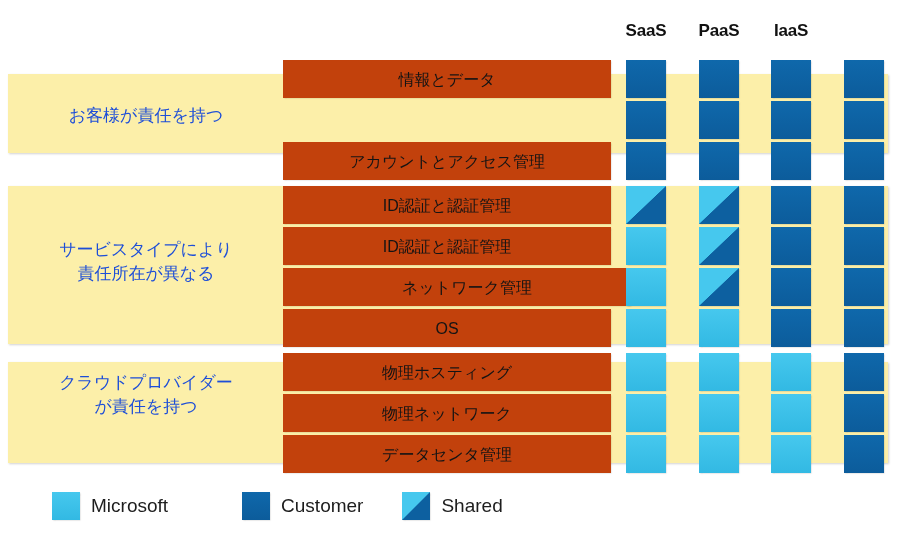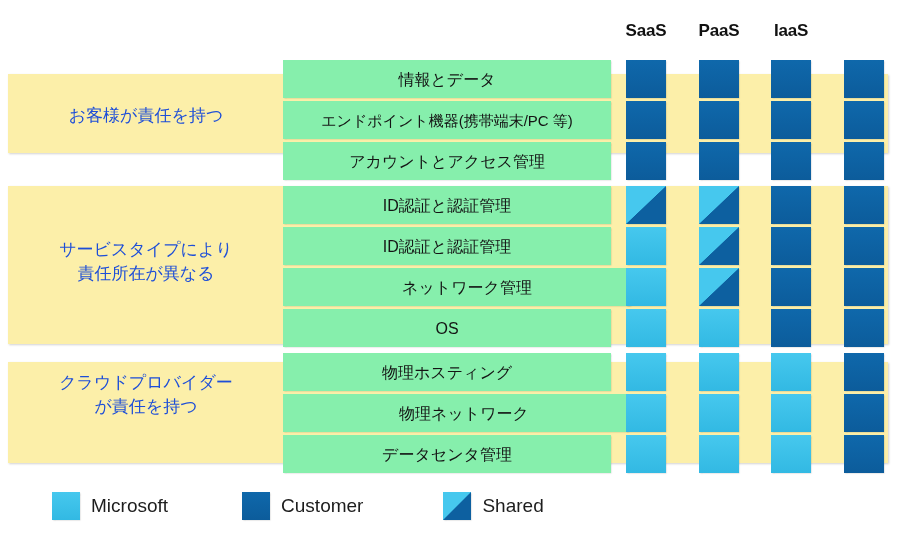--- a/index.html
+++ b/index.html
@@ -56,21 +56,21 @@
     color: #1d4ed8;
   }
   .group-label .line { display: block; }
 
   
   .row-bar {
     position: absolute;
     left: 283px;
     width: 328px;
     height: 38px;
-    background: #86efac;
+    background: #c2410c;
     box-shadow: 0.5px 0.5px 1.5px rgba(0,0,0,0.22);
     display: flex;
     align-items: center;
     justify-content: center;
   }
   .row-bar .row-text {
     font-size: 16px;
     line-height: 19px;
     color: #141414;
     white-space: nowrap;
@@ -159,23 +159,20 @@
       <span class="line">クラウドプロバイダー</span>
       <span class="line">が責任を持つ</span>
     </div>
     <div class="row-bar" style="top: 60px;">
       <span class="row-text">情報とデータ</span>
     </div>
     <div class="cell customer" style="left: 626px; top: 60px;"></div>
     <div class="cell customer" style="left: 699px; top: 60px;"></div>
     <div class="cell customer" style="left: 771px; top: 60px;"></div>
     <div class="cell customer" style="left: 844px; top: 60px;"></div>
-    <div class="row-bar small" style="top: 101px;">
-      <span class="row-text">エンドポイント機器(携帯端末/PC 等)</span>
-    </div>
     <div class="cell customer" style="left: 626px; top: 101px;"></div>
     <div class="cell customer" style="left: 699px; top: 101px;"></div>
     <div class="cell customer" style="left: 771px; top: 101px;"></div>
     <div class="cell customer" style="left: 844px; top: 101px;"></div>
     <div class="row-bar" style="top: 142px;">
       <span class="row-text">アカウントとアクセス管理</span>
     </div>
     <div class="cell customer" style="left: 626px; top: 142px;"></div>
     <div class="cell customer" style="left: 699px; top: 142px;"></div>
     <div class="cell customer" style="left: 771px; top: 142px;"></div>
@@ -208,21 +205,21 @@
     <div class="cell microsoft" style="left: 699px; top: 309px;"></div>
     <div class="cell customer" style="left: 771px; top: 309px;"></div>
     <div class="cell customer" style="left: 844px; top: 309px;"></div>
     <div class="row-bar" style="top: 353px;">
       <span class="row-text">物理ホスティング</span>
     </div>
     <div class="cell microsoft" style="left: 626px; top: 353px;"></div>
     <div class="cell microsoft" style="left: 699px; top: 353px;"></div>
     <div class="cell microsoft" style="left: 771px; top: 353px;"></div>
     <div class="cell customer" style="left: 844px; top: 353px;"></div>
-    <div class="row-bar" style="top: 394px; padding-left: 17px;">
+    <div class="row-bar" style="top: 394px;">
       <span class="row-text">物理ネットワーク</span>
     </div>
     <div class="cell microsoft" style="left: 626px; top: 394px;"></div>
     <div class="cell microsoft" style="left: 699px; top: 394px;"></div>
     <div class="cell microsoft" style="left: 771px; top: 394px;"></div>
     <div class="cell customer" style="left: 844px; top: 394px;"></div>
     <div class="row-bar" style="top: 435px;">
       <span class="row-text">データセンタ管理</span>
     </div>
     <div class="cell microsoft" style="left: 626px; top: 435px;"></div>
@@ -231,18 +228,18 @@
     <div class="cell customer" style="left: 844px; top: 435px;"></div>
     <div class="legend">
       <div class="legend-item" style="margin-left: 0px;">
         <span class="legend-swatch microsoft"></span>
         <span class="legend-label">Microsoft</span>
       </div>
       <div class="legend-item" style="margin-left: 74px;">
         <span class="legend-swatch customer"></span>
         <span class="legend-label">Customer</span>
       </div>
-      <div class="legend-item" style="margin-left: 80px;">
+      <div class="legend-item" style="margin-left: 39px;">
         <span class="legend-swatch shared"></span>
         <span class="legend-label">Shared</span>
       </div>
     </div>
   </div>
 
 </body></html>

